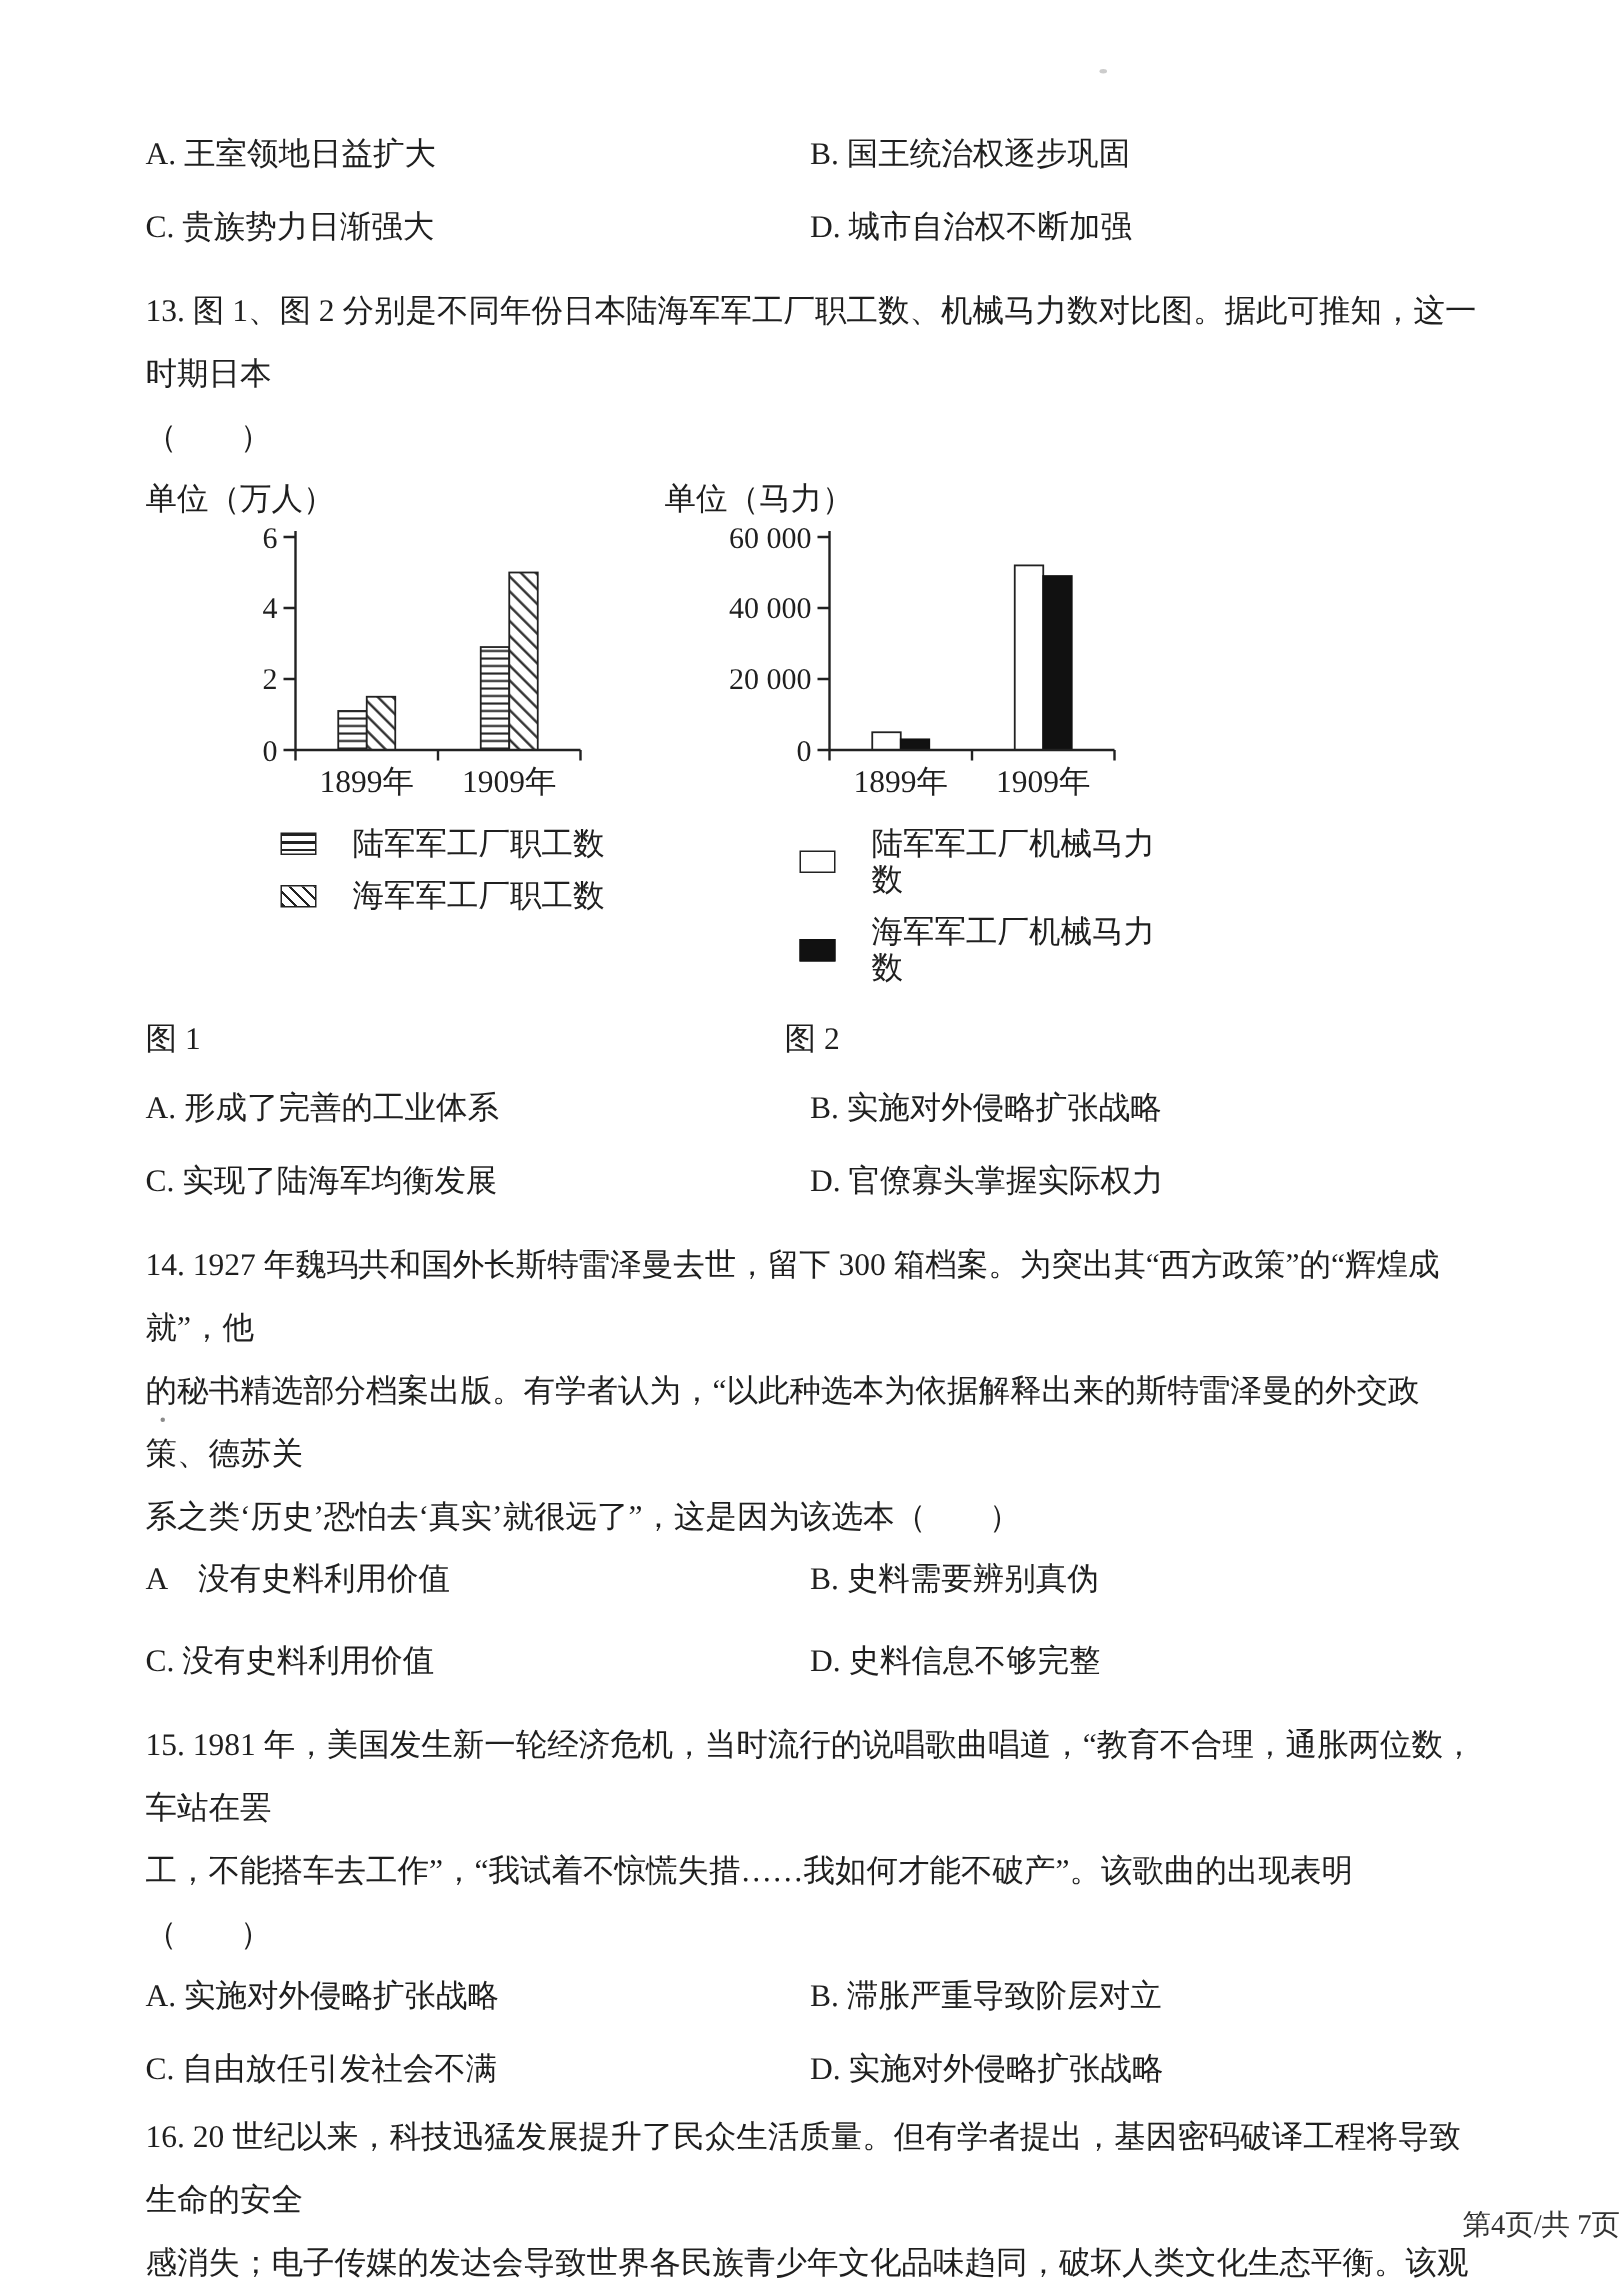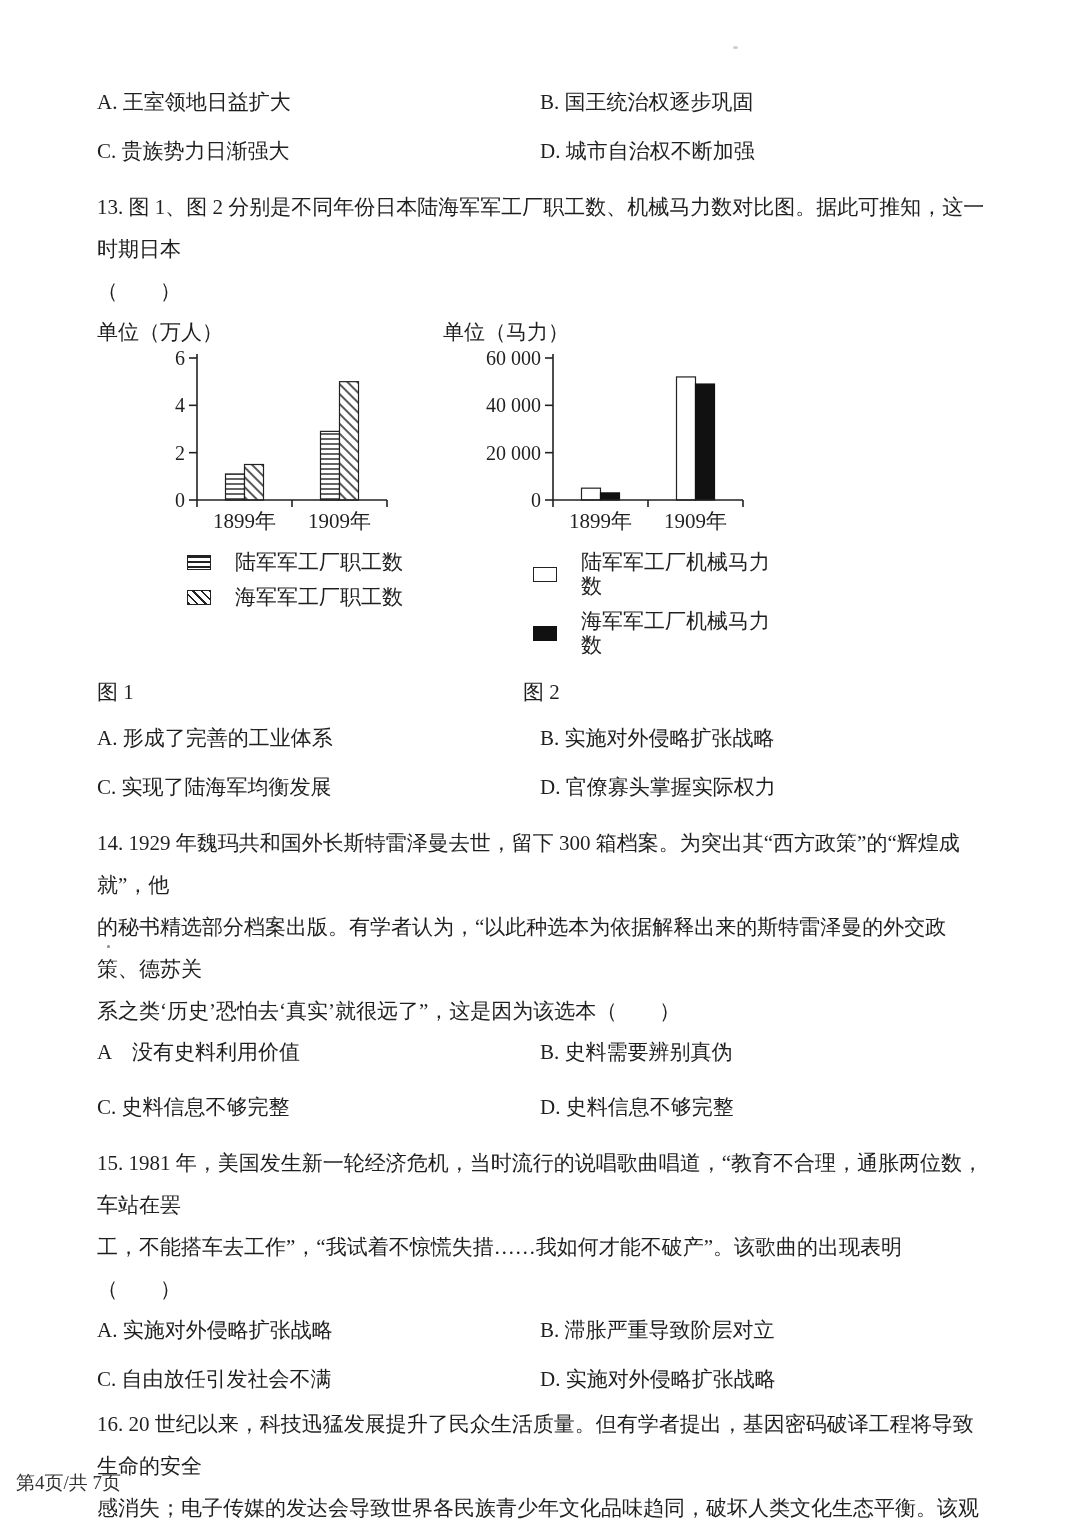--- a/index.html
+++ b/index.html
@@ -27,21 +27,21 @@
   .legend { margin-top:10px; margin-left:90px; }
   .legend-item { display:flex; align-items:center; line-height:24px; margin-bottom:11px;gap:15px; }
   .sw { width:24px; height:15px; border:1.4px solid #222; display:inline-block; margin-right:9px; background:#fff; flex:0 0 auto; }
   .sw-hh { background:repeating-linear-gradient(to bottom,#222 0 1.5px,#fff 1.5px 5px); }
   .sw-dd { background:repeating-linear-gradient(45deg,#222 0 1.5px,#fff 1.5px 6px); }
   .sw-white { background:#fff; }
   .sw-black { background:#111; border-color:#111; }
   .captions { display:flex; margin:10px 0 18px 0; line-height:28px; }
   .cap { width:326px; }
   .cap2 { width:auto; padding-left:100px; }
-  .footer { position:absolute; left:16px; right:0; top:1470px; text-align:left; font-size:19px; color:#333; }
+  .footer { position:absolute; left:16px; right:0; top:1470px; text-align:right; font-size:19px; color:#333; }
   .speck { position:absolute; border-radius:50%; }
   .speck1 { top:46px; left:733px; width:5px; height:3px; background:#cccccc; }
   .speck2 { top:945px; left:107px; width:3px; height:3px; background:#8a8a8a; }
 </style>
 </head>
 <body>
 
 <div class="page">
 
   <div class="speck speck1"></div>
@@ -160,30 +160,30 @@
   <div class="optrow">
     <span class="l">A. 形成了完善的工业体系</span>
     <span>B. 实施对外侵略扩张战略</span>
   </div>
   <div class="optrow">
     <span class="l">C. 实现了陆海军均衡发展</span>
     <span>D. 官僚寡头掌握实际权力</span>
   </div>
 
   <div class="stem">
-    <div class="line">14. 1929 年魏玛共和国外长斯特雷泽曼去世，留下 300 箱档案。为突出其“西方政策”的“辉煌成就”，他</div>
+    <div class="line">14. 1927 年魏玛共和国外长斯特雷泽曼去世，留下 300 箱档案。为突出其“西方政策”的“辉煌成就”，他</div>
     <div class="line">的秘书精选部分档案出版。有学者认为，“以此种选本为依据解释出来的斯特雷泽曼的外交政策、德苏关</div>
     <div class="line">系之类‘历史’恐怕去‘真实’就很远了”，这是因为该选本（　　）</div>
   </div>
   <div class="optrow" style="margin-bottom:27px">
     <span class="l">A　没有史料利用价值</span>
     <span>B. 史料需要辨别真伪</span>
   </div>
   <div class="optrow">
-    <span class="l">C. 史料信息不够完整</span>
+    <span class="l">C. 没有史料利用价值</span>
     <span>D. 史料信息不够完整</span>
   </div>
 
   <div class="stem">
     <div class="line">15. 1981 年，美国发生新一轮经济危机，当时流行的说唱歌曲唱道，“教育不合理，通胀两位数，车站在罢</div>
     <div class="line">工，不能搭车去工作”，“我试着不惊慌失措……我如何才能不破产”。该歌曲的出现表明（　　）</div>
   </div>
   <div class="optrow">
     <span class="l">A. 实施对外侵略扩张战略</span>
     <span>B. 滞胀严重导致阶层对立</span>

